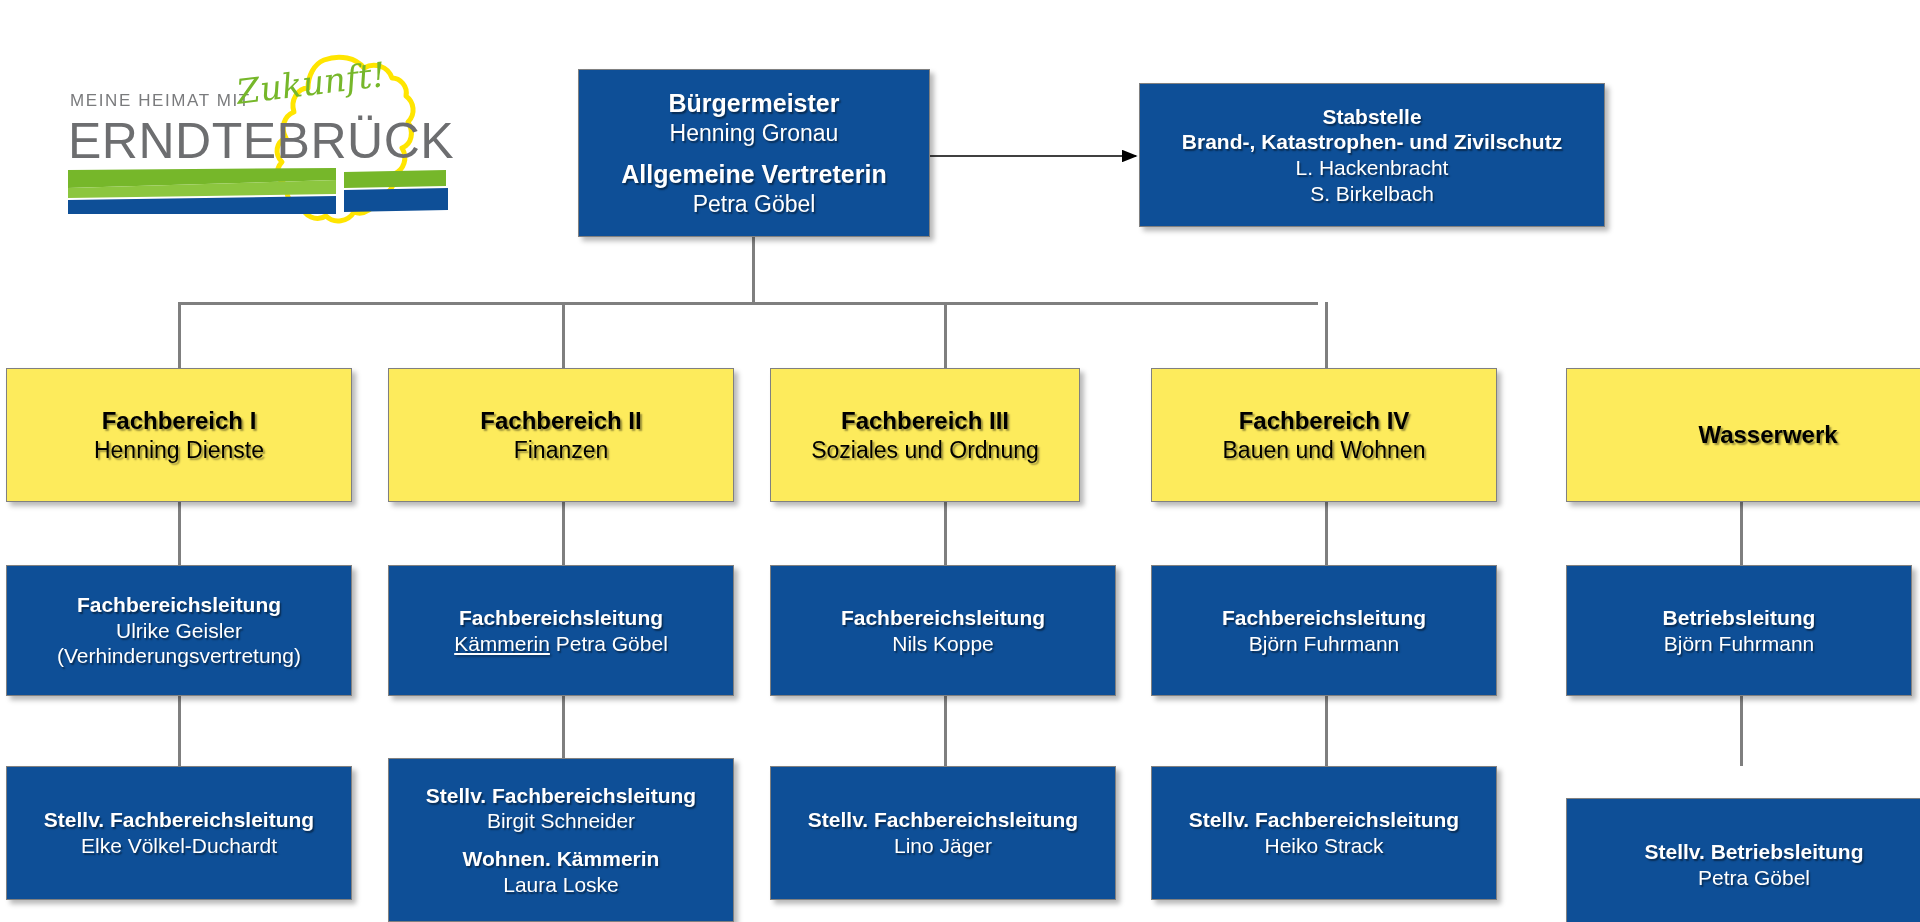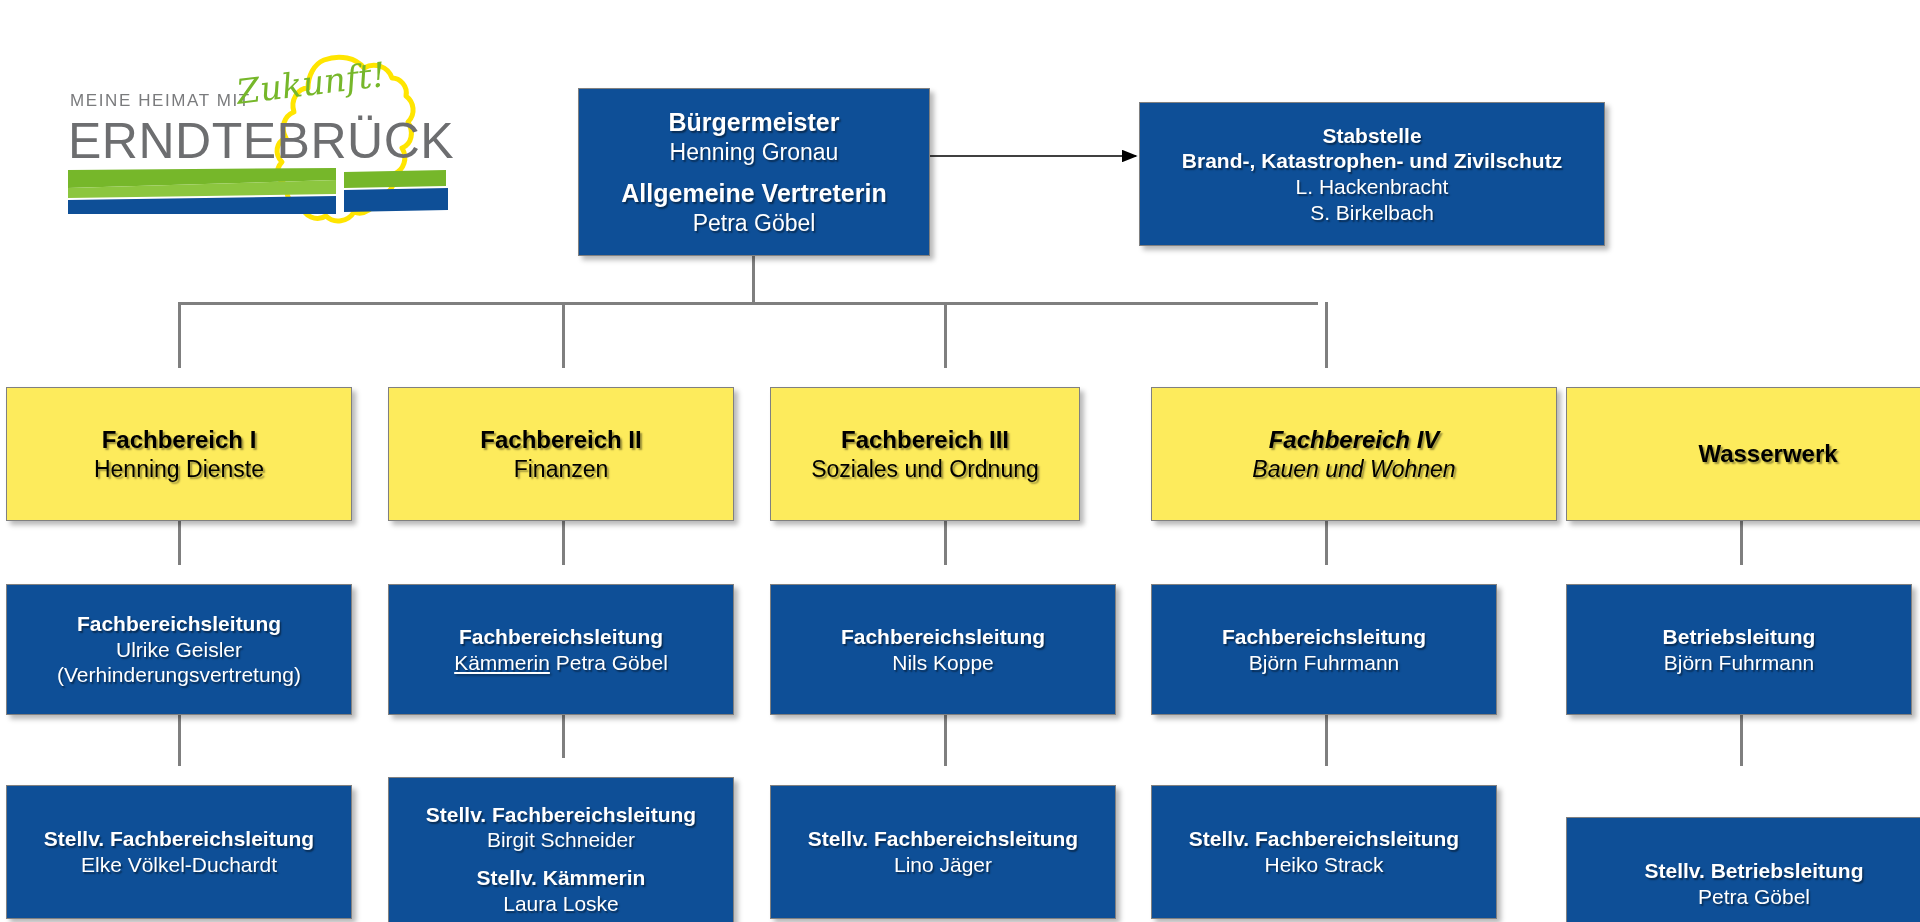--- a/index.html
+++ b/index.html
@@ -35,21 +35,20 @@
     box-sizing: border-box;
     display: flex;
     flex-direction: column;
     align-items: center;
     justify-content: center;
     text-align: left;
     border: 1px solid #808080;
     box-shadow: 4px 4px 5px rgba(0,0,0,0.28);
     padding: 6px 10px;
     line-height: 1.22;
-    margin-top: 19px;
   }
   .node.blue {
     background: #0e4f97;
     color: #ffffff;
   }
   .node.yellow {
     background: #fdeb5c;
     color: #000000;
   }
   .node .ttl {
@@ -176,21 +175,21 @@
     <div class="sub">Henning Dienste</div>
   </div>
   <div class="node yellow t-dept" style="left:388px; top:368px; width:346px; height:134px;">
     <div class="ttl">Fachbereich II</div>
     <div class="sub">Finanzen</div>
   </div>
   <div class="node yellow t-dept" style="left:770px; top:368px; width:310px; height:134px;">
     <div class="ttl">Fachbereich III</div>
     <div class="sub">Soziales und Ordnung</div>
   </div>
-  <div class="node yellow t-dept" style="left:1151px; top:368px; width:406px; height:134px;font-style:italic;">
+  <div class="node yellow t-dept" style="left:1151px; top:368px; width:346px; height:134px;">
     <div class="ttl">Fachbereich IV</div>
     <div class="sub">Bauen und Wohnen</div>
   </div>
   <div class="node yellow t-dept" style="left:1566px; top:368px; width:404px; height:134px;">
     <div class="ttl">Wasserwerk</div>
   </div>
 
   <div class="node blue t-lead" style="left:6px; top:565px; width:346px; height:131px;">
     <div class="ttl">Fachbereichsleitung</div>
     <div class="sub">Ulrike Geisler</div>
@@ -222,21 +221,21 @@
 
   <div class="node blue t-dep" style="left:6px; top:766px; width:346px; height:134px;">
     <div class="ttl">Stellv. Fachbereichsleitung</div>
     <div class="sub">Elke Völkel-Duchardt</div>
   </div>
 
   <div class="node blue t-dep" style="left:388px; top:758px; width:346px; height:164px;">
     <div class="ttl">Stellv. Fachbereichsleitung</div>
     <div class="sub">Birgit Schneider</div>
     <div class="gap"></div>
-    <div class="ttl">Stellv. Kämmerin</div>
+    <div class="ttl">Wohnen. Kämmerin</div>
     <div class="sub">Laura Loske</div>
   </div>
 
   <div class="node blue t-dep" style="left:770px; top:766px; width:346px; height:134px;">
     <div class="ttl">Stellv. Fachbereichsleitung</div>
     <div class="sub">Lino Jäger</div>
   </div>
 
   <div class="node blue t-dep" style="left:1151px; top:766px; width:346px; height:134px;">
     <div class="ttl">Stellv. Fachbereichsleitung</div>

